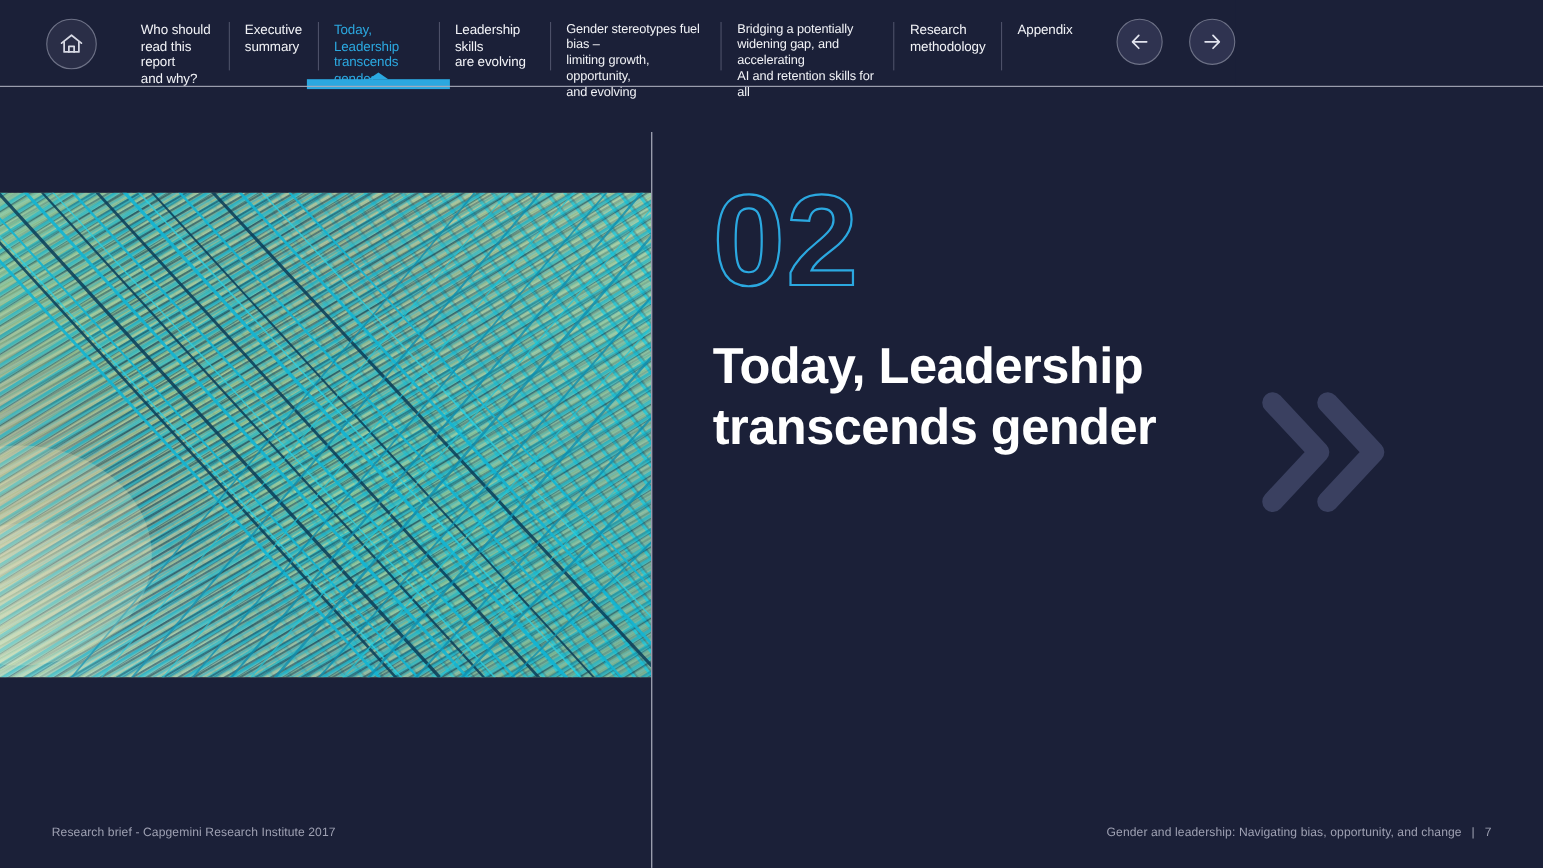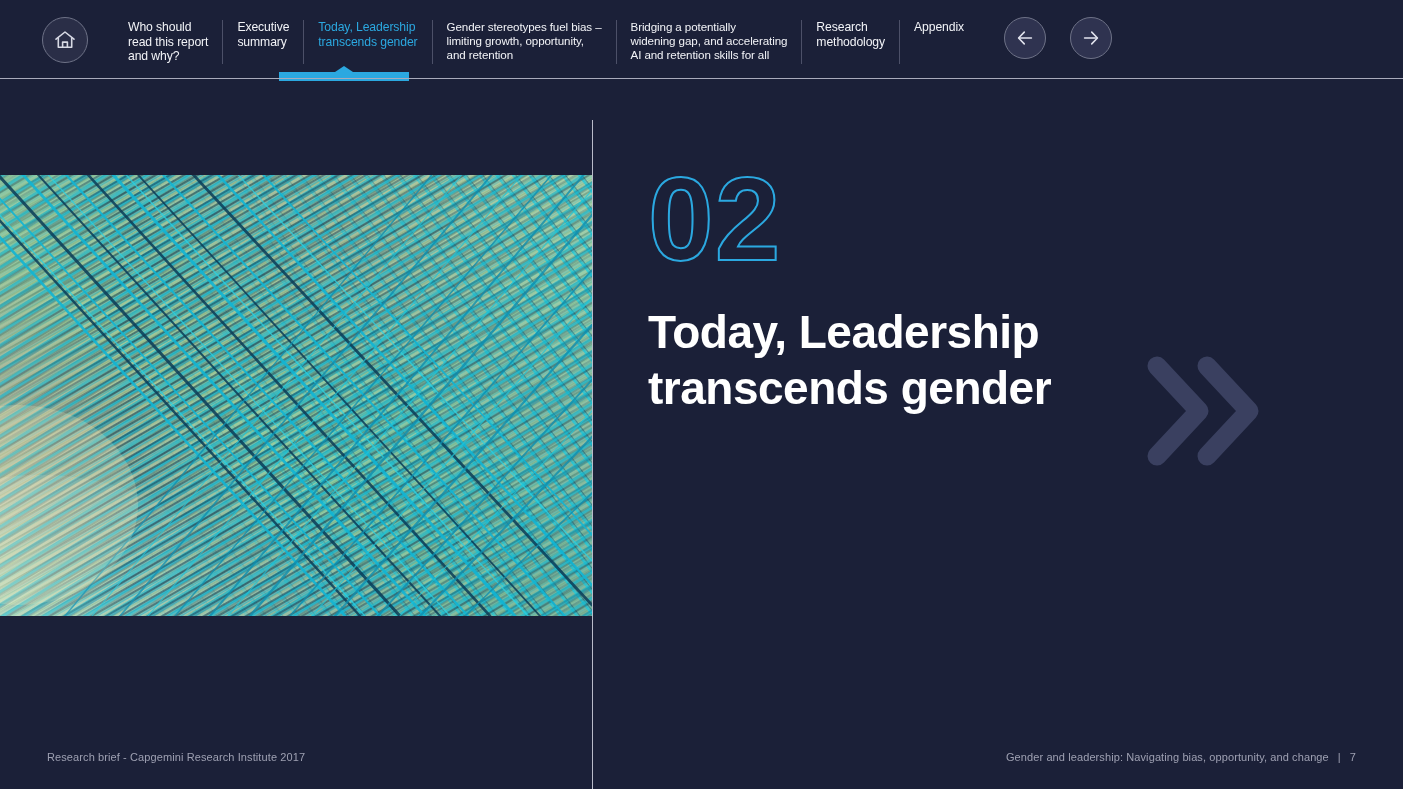--- a/index.html
+++ b/index.html
@@ -188,24 +188,28 @@
 and why?</span>
       </div>
       <div class="nav-item">
         <span class="nav-label">Executive
 summary</span>
       </div>
       <div class="nav-item active">
         <span class="nav-label">Today, Leadership
 transcends gender</span>
       </div>
+      <div class="nav-item">
+        <span class="nav-label">Leadership skills
+are evolving</span>
+      </div>
       <div class="nav-item tight">
         <span class="nav-label">Gender stereotypes fuel bias –
 limiting growth, opportunity,
-and retention</span>
+and evolving</span>
       </div>
       <div class="nav-item tight">
         <span class="nav-label">Bridging a potentially
 widening gap, and accelerating
 AI and retention skills for all</span>
       </div>
       <div class="nav-item">
         <span class="nav-label">Research
 methodology</span>
       </div>

